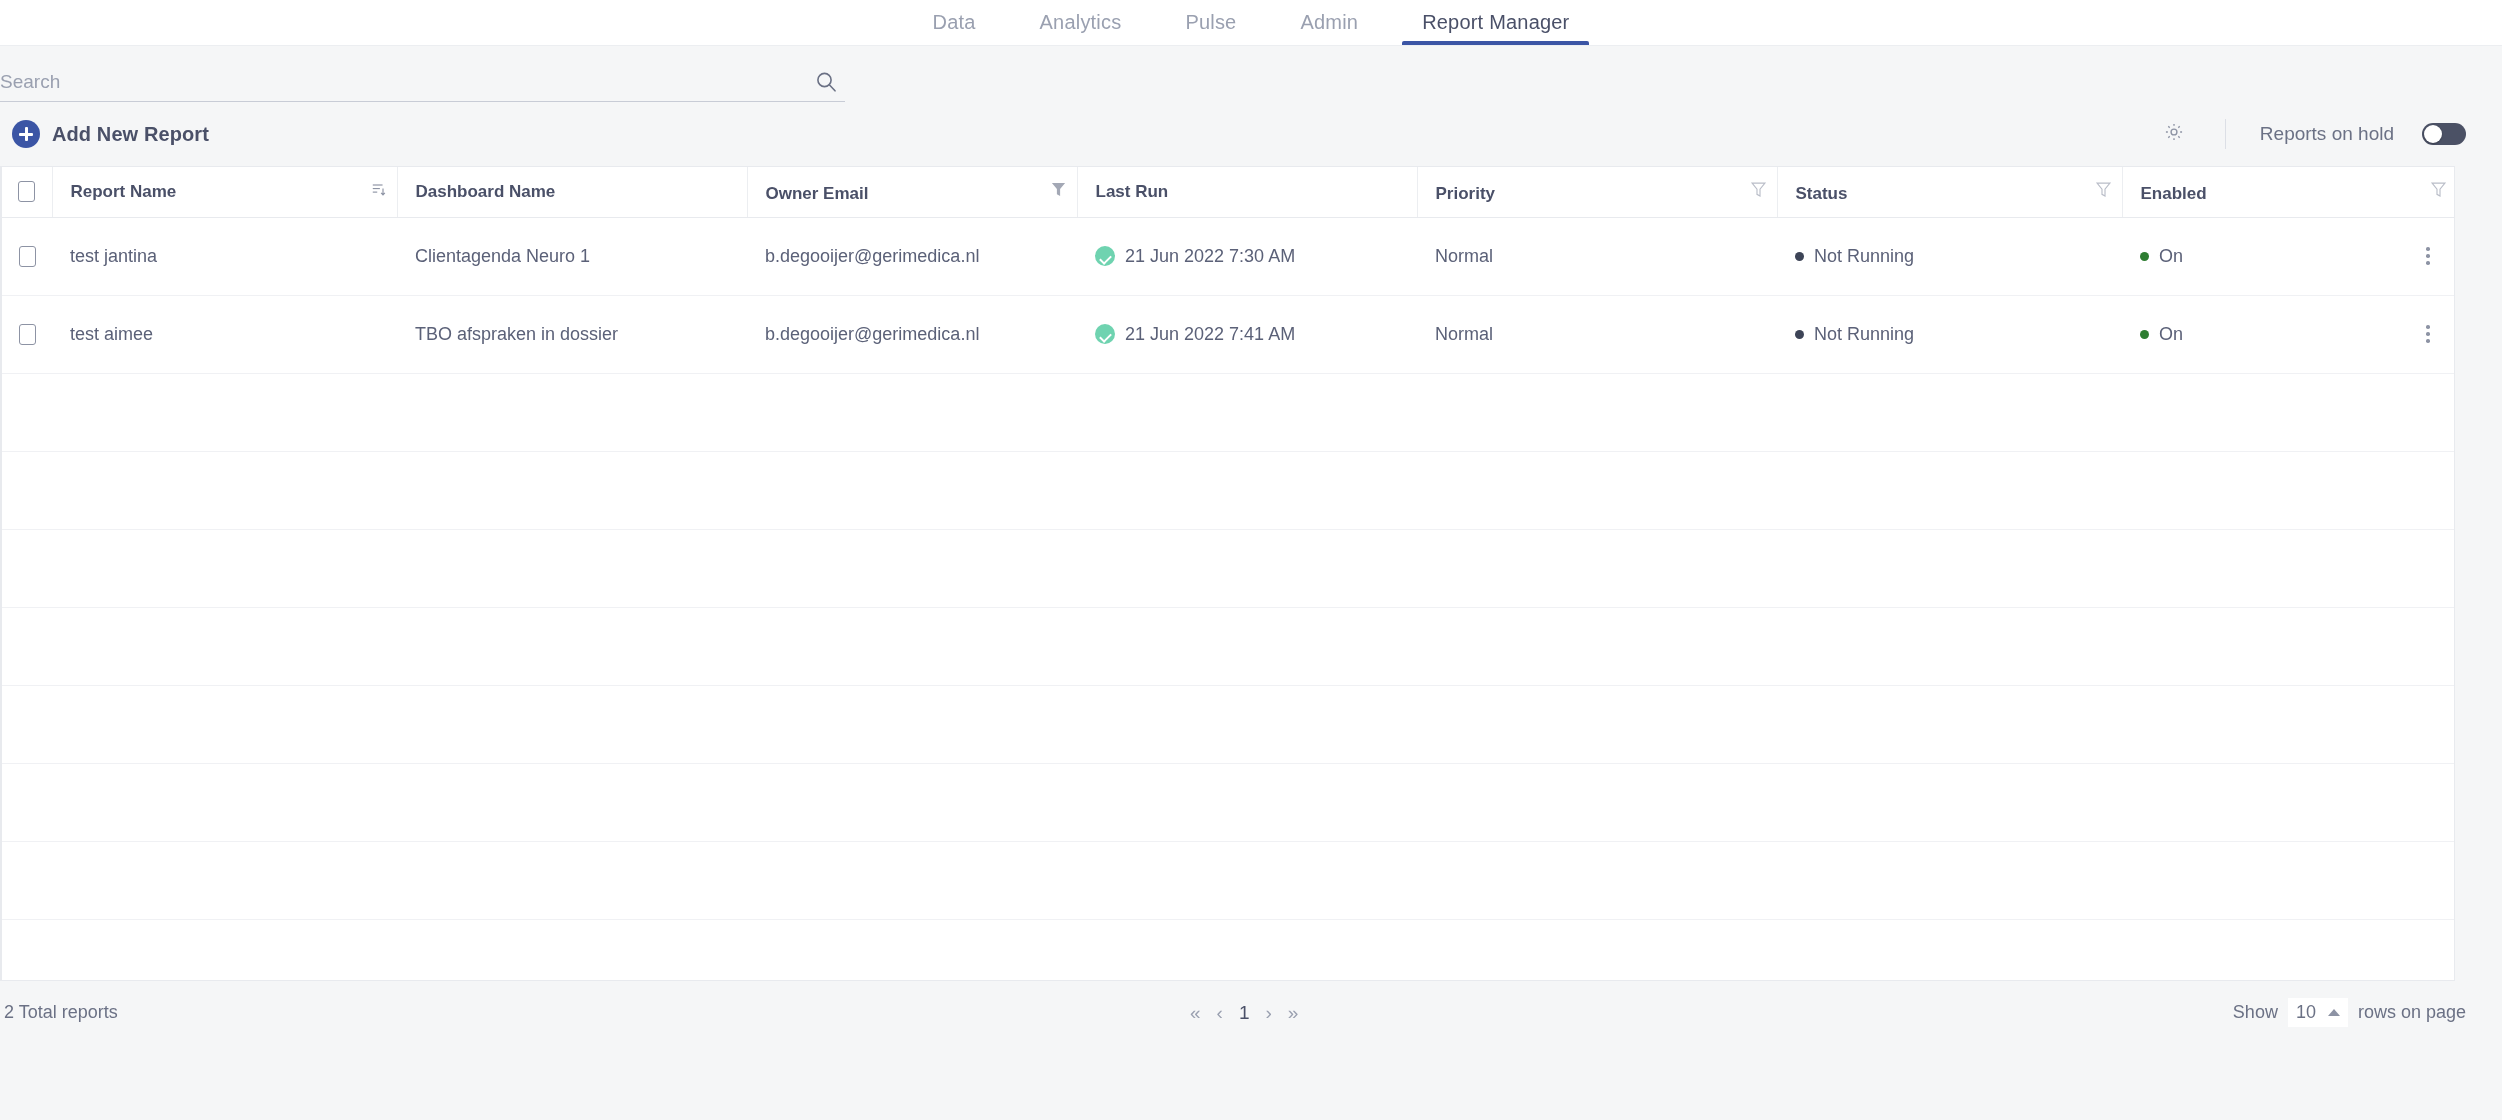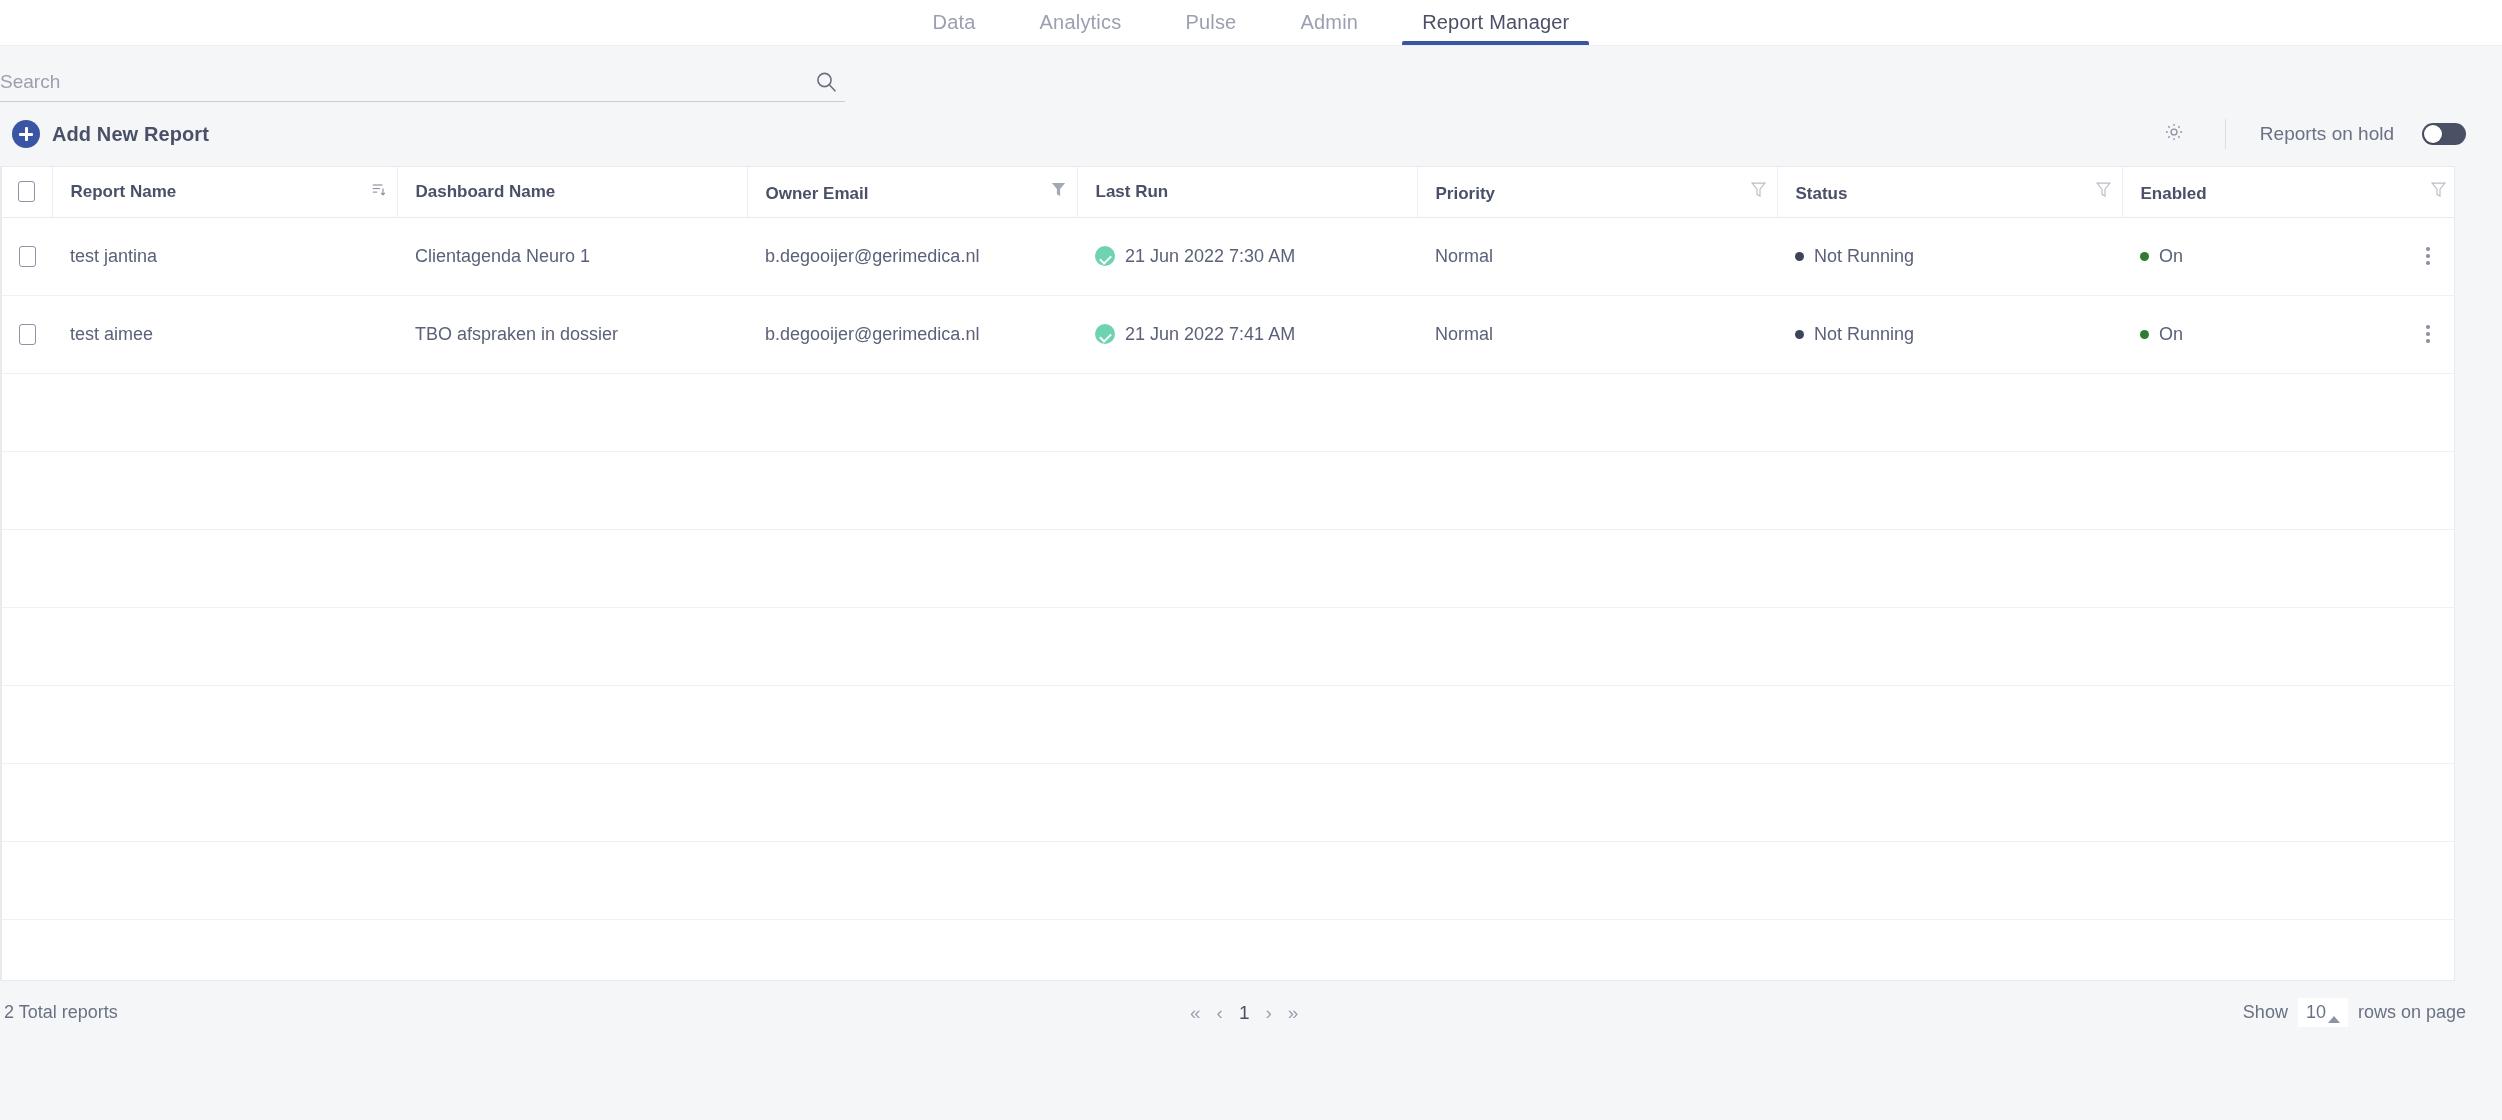--- a/index.html
+++ b/index.html
@@ -286,22 +286,22 @@
   .pager span.cur { color: #4a5068; }
   .rows {
     margin-left: auto;
     display: flex;
     align-items: center;
     gap: 10px;
     padding-right: 36px;
   }
   .rows .sel {
     display: inline-flex;
-    align-items: flex-end;
-    gap: 2px;
+    align-items: center;
+    gap: 12px;
     background: #ffffff;
     padding: 4px 8px;
     cursor: pointer;
   }
   .caret-up {
     width: 0; height: 0;
     border-left: 6px solid transparent;
     border-right: 6px solid transparent;
     border-bottom: 7px solid #8d93a4;
   }

